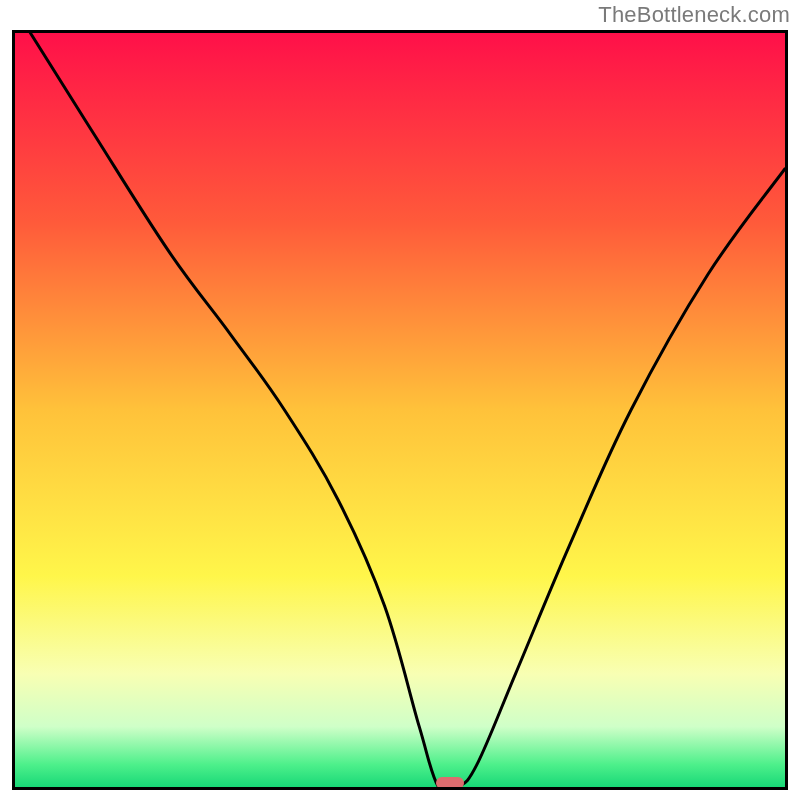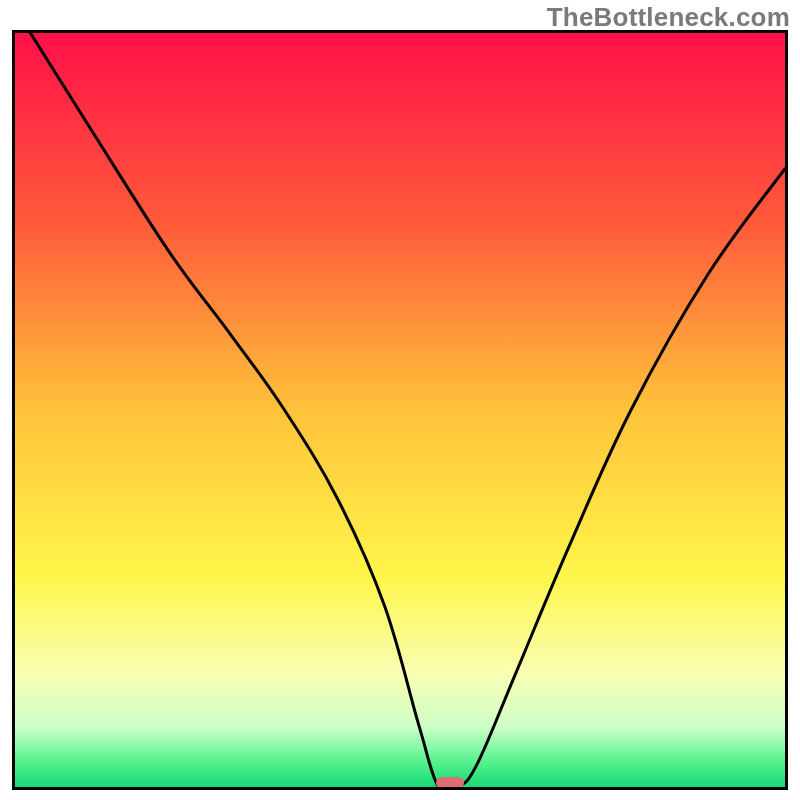--- a/index.html
+++ b/index.html
@@ -14,22 +14,22 @@
   .container {
     position: relative;
     width: 800px;
     height: 800px;
   }
   .watermark {
     position: absolute;
     top: 2px;
     right: 10px;
     color: #7a7a7a;
-    font-size: 26px;
-    font-weight: 700;
+    font-size: 22px;
+    font-weight: 400;
     z-index: 10;
     letter-spacing: 0.2px;
   }
   .plot {
     position: absolute;
     top: 30px;
     left: 12px;
     width: 776px;
     height: 760px;
     border: 3px solid #000;

